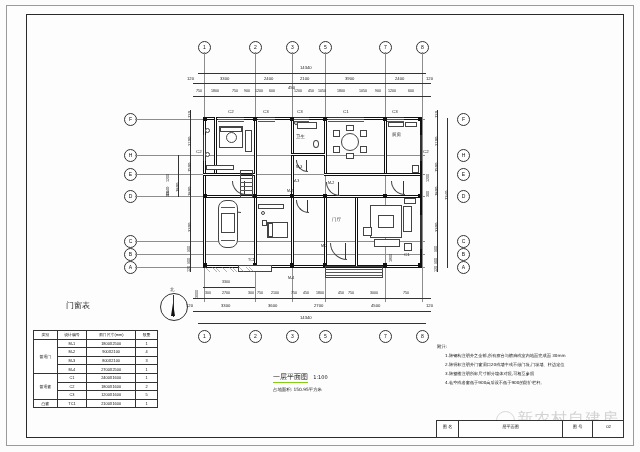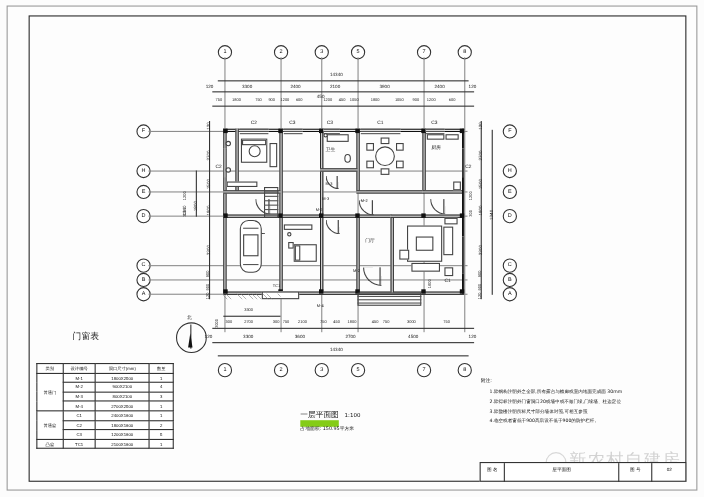--- a/index.html
+++ b/index.html
@@ -61,21 +61,21 @@
   .notes{position:absolute;font-size:4.2px;line-height:9px;color:#111;}
   .notes .hd{font-size:4.4px;}
 
   .titleblk{position:absolute;border:1px solid #333;box-sizing:border-box;
       font-size:4.2px;background:#fff;}
   .tbcell{position:absolute;border-right:0.7px solid #333;box-sizing:border-box;
       text-align:center;line-height:11px;font-size:4.2px;}
 
   
   .plantitle{position:absolute;font-size:7px;color:#111;white-space:nowrap;}
-  .plantitle .u{border-bottom:6px solid #84cc16;padding-bottom:1px;}
+  .plantitle .u{border-bottom:1px solid #84cc16;padding-bottom:1px;}
   .plansub{position:absolute;font-size:4.4px;color:#111;white-space:nowrap;}
 
   
   .wm{position:absolute;font-size:16px;color:#b9b9b9;opacity:.62;white-space:nowrap;
       letter-spacing:1px;}
   .wmlogo{position:absolute;width:17px;height:17px;border:1.4px solid #c0c0c0;
       border-radius:50%;opacity:.6;}
 
   .compass{position:absolute;width:26px;height:26px;border:0.8px solid #333;border-radius:50%;}
   .hatch{position:absolute;background:

